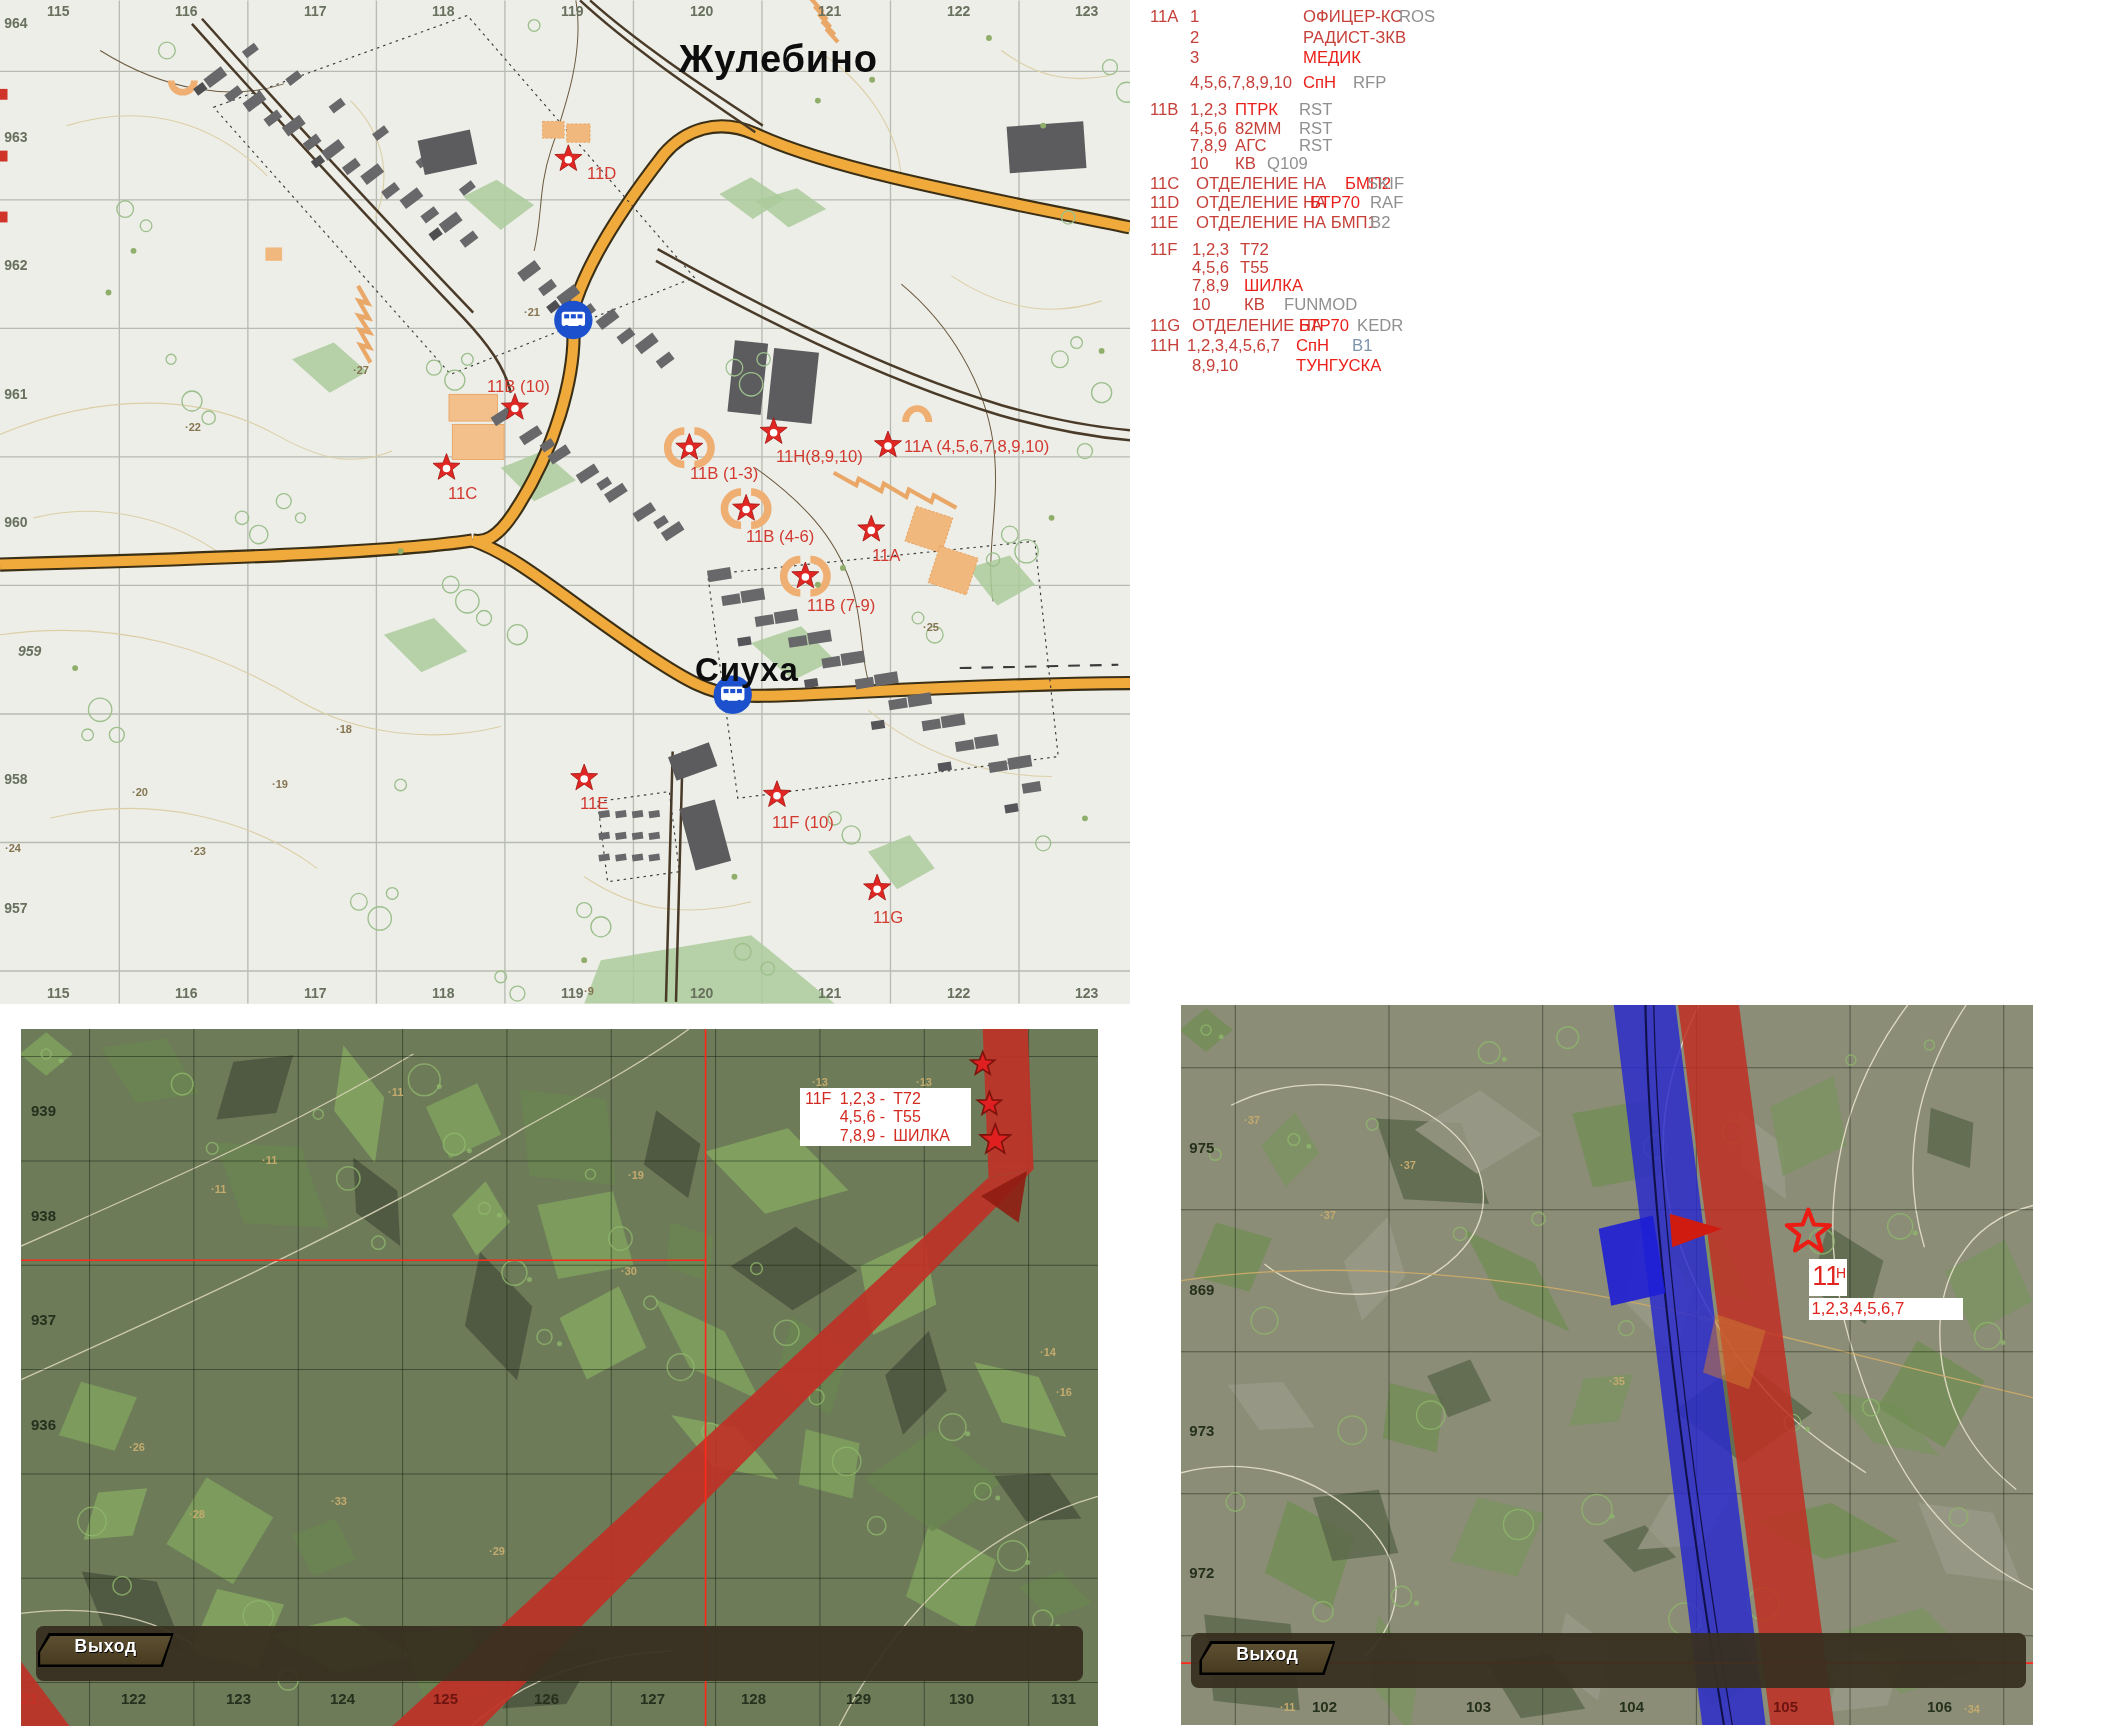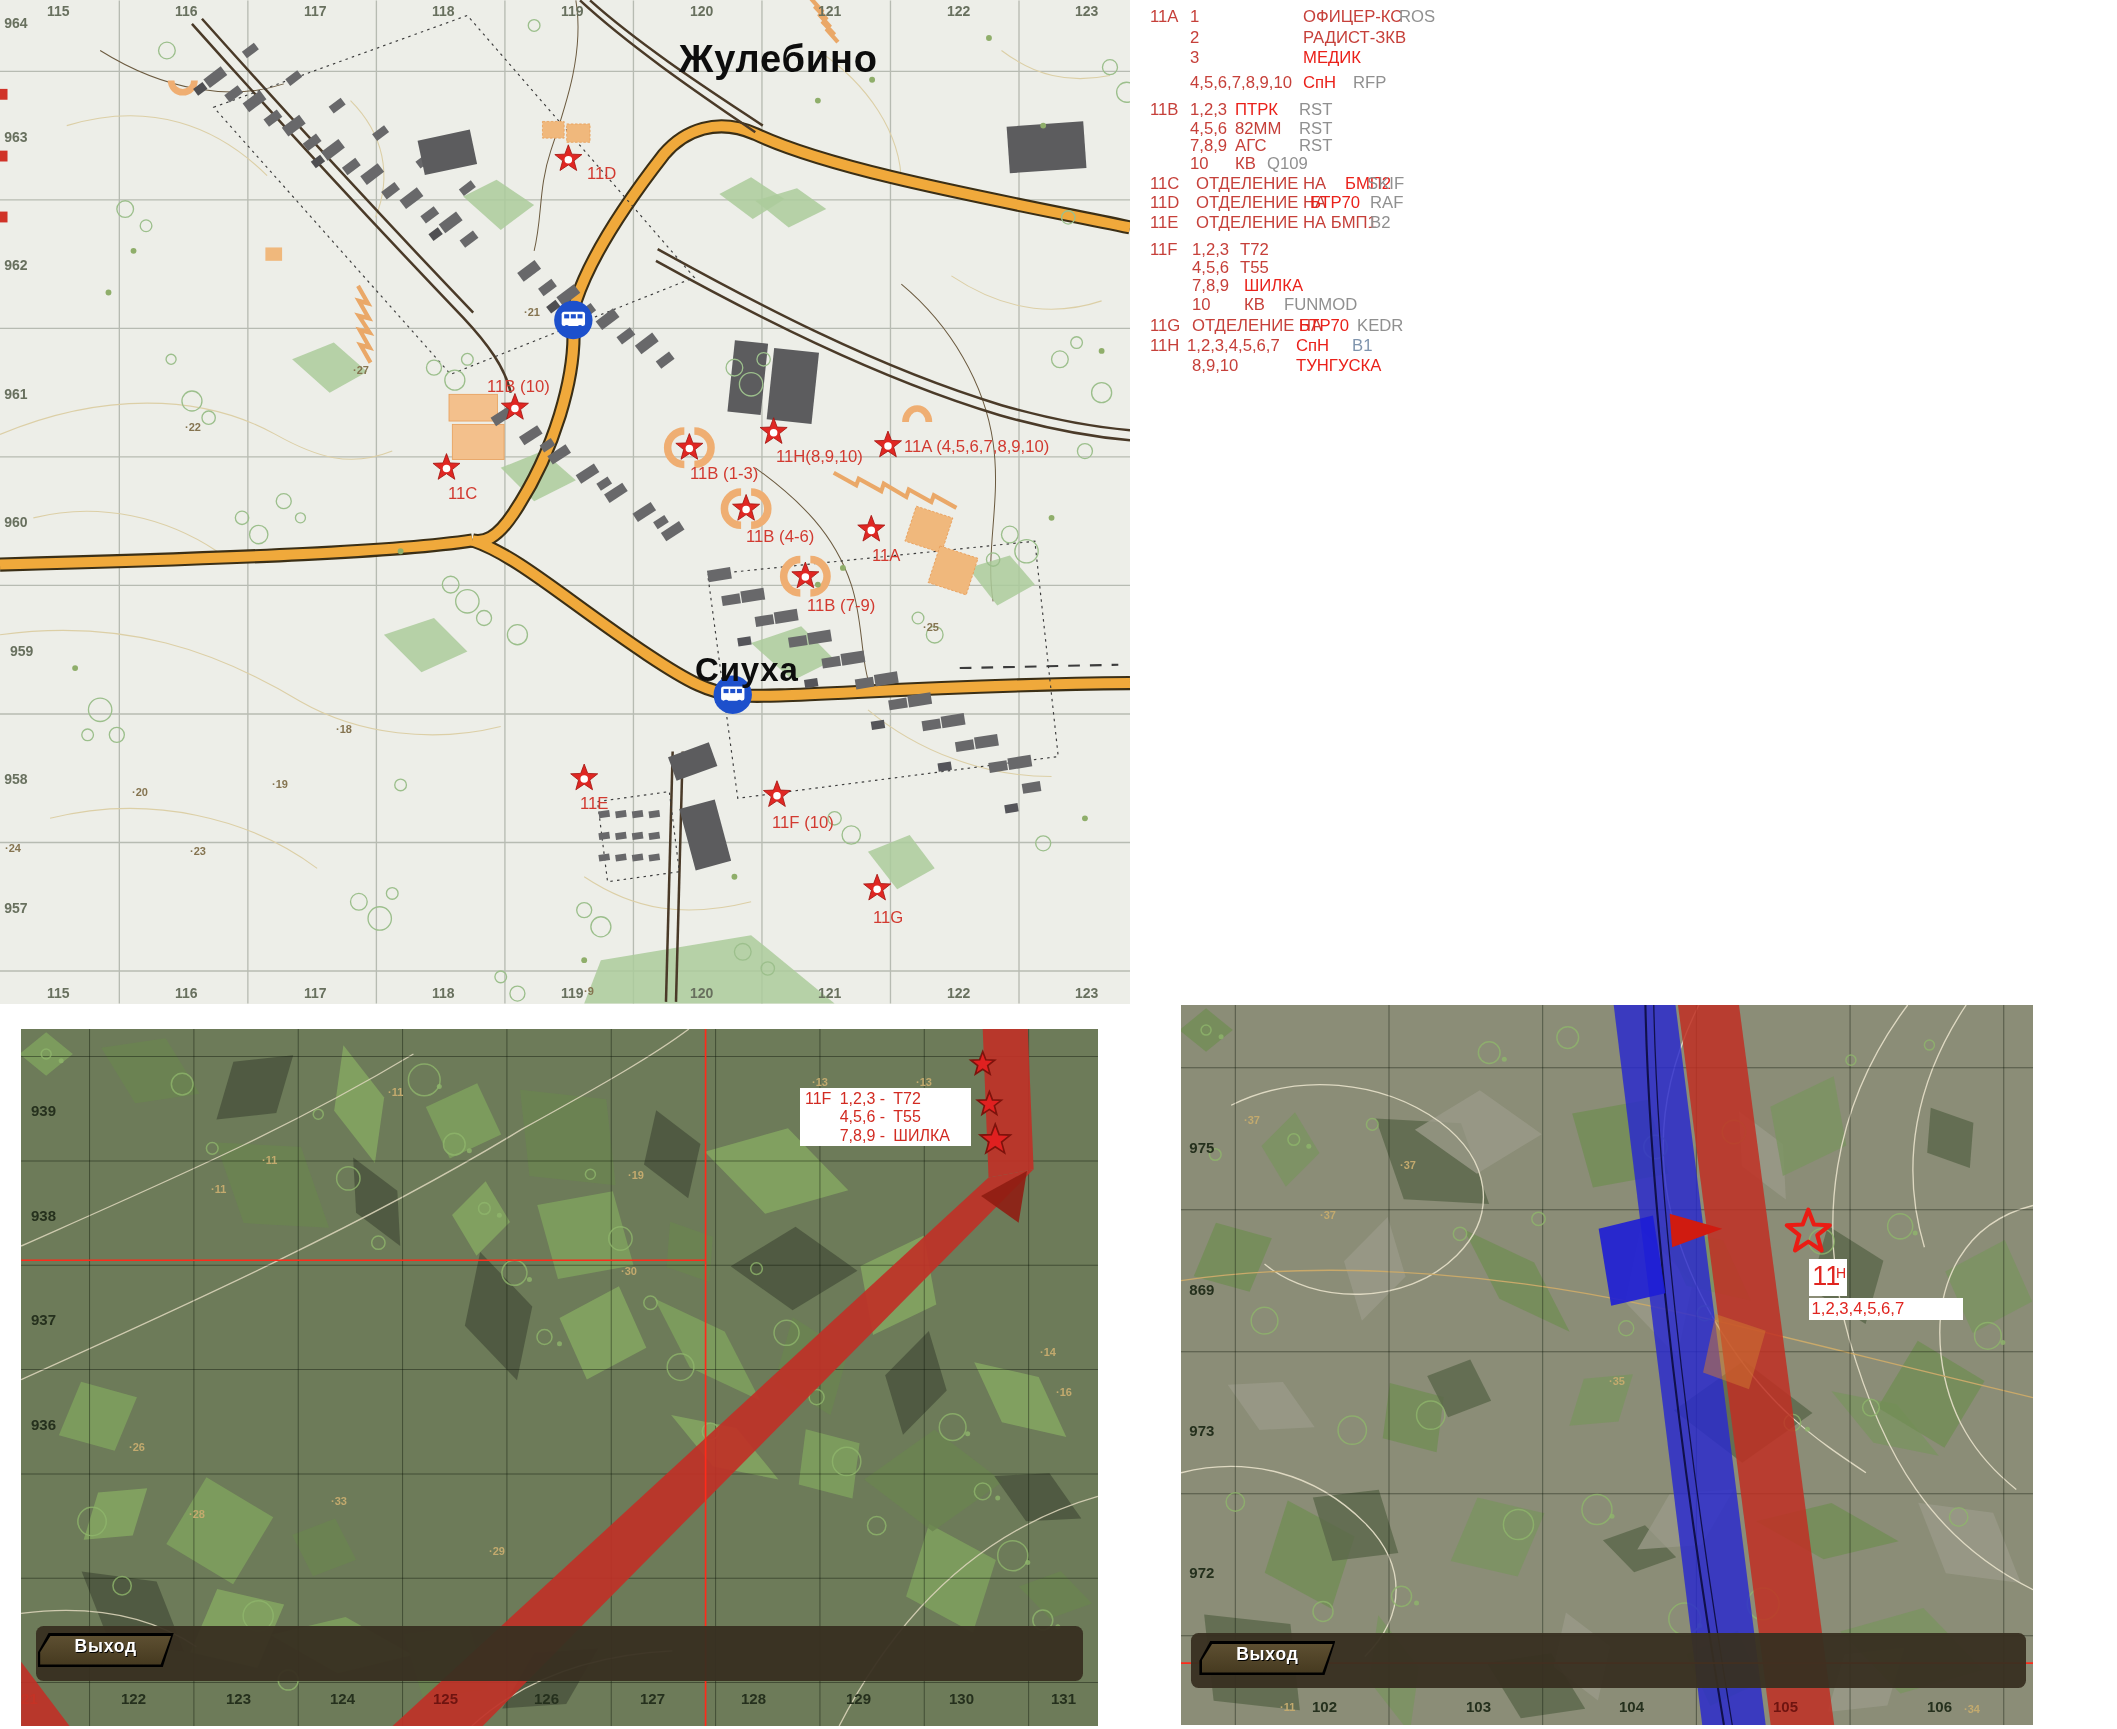--- a/index.html
+++ b/index.html
@@ -362,21 +362,21 @@
         <span class="gl" style="left: 818px; top: 985px;">121</span>
         <span class="gl" style="left: 947px; top: 2.5px;">122</span>
         <span class="gl" style="left: 947px; top: 985px;">122</span>
         <span class="gl" style="left: 1075px; top: 2.5px;">123</span>
         <span class="gl" style="left: 1075px; top: 985px;">123</span>
         <span class="gl" style="left: 4.2px; top: 15px;">964</span>
         <span class="gl" style="left: 4.2px; top: 129px;">963</span>
         <span class="gl" style="left: 4.2px; top: 257px;">962</span>
         <span class="gl" style="left: 4.2px; top: 386px;">961</span>
         <span class="gl" style="left: 4.2px; top: 514px;">960</span>
-        <span class="gl" style="left: 10px; top: 643px;">959</span>
+        <span class="gl" style="left: 18px; top: 643px; font-style: italic;">959</span>
         <span class="gl" style="left: 4.2px; top: 771px;">958</span>
         <span class="gl" style="left: 4.2px; top: 900px;">957</span>
         <span class="town" style="left: 679px; top: 38px; font-size: 38px;">Жулебино</span>
         <span class="town" style="left: 695px; top: 651px; font-size: 33px;">Сиуха</span>
         <span class="spot" style="left: 353px; top: 364px;">·27</span>
         <span class="spot" style="left: 524px; top: 306px;">·21</span>
         <span class="spot" style="left: 185px; top: 421px;">·22</span>
         <span class="spot" style="left: 132px; top: 786px;">·20</span>
         <span class="spot" style="left: 272px; top: 778px;">·19</span>
         <span class="spot" style="left: 336px; top: 723px;">·18</span>

